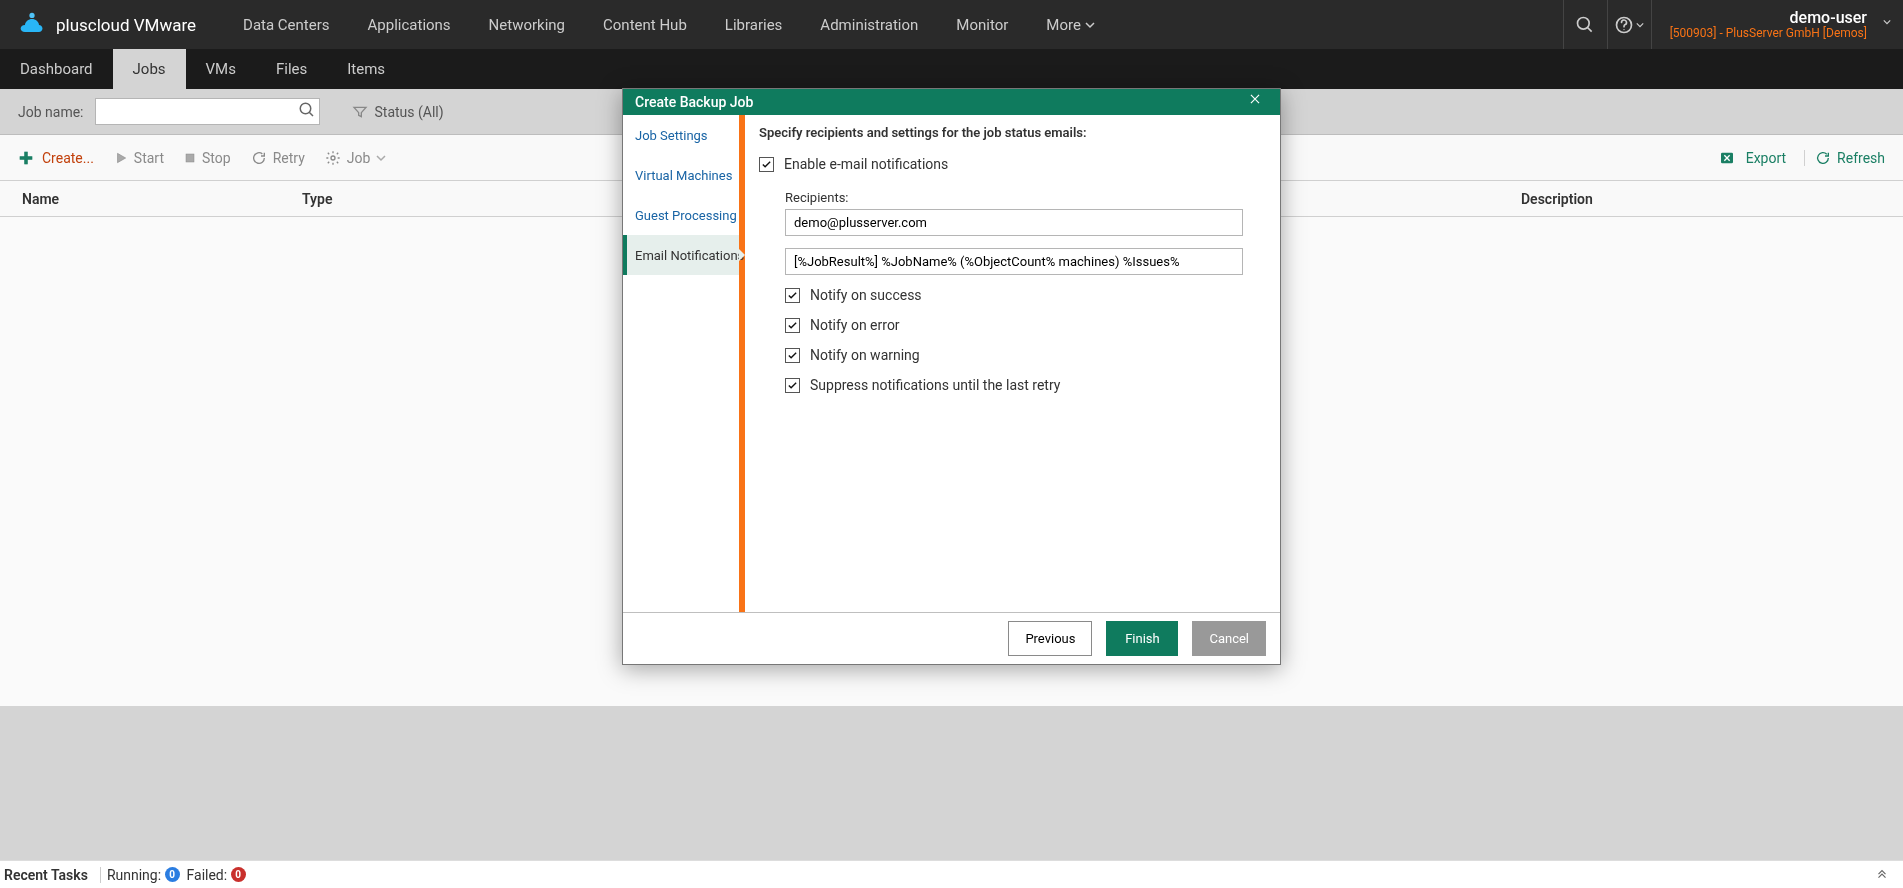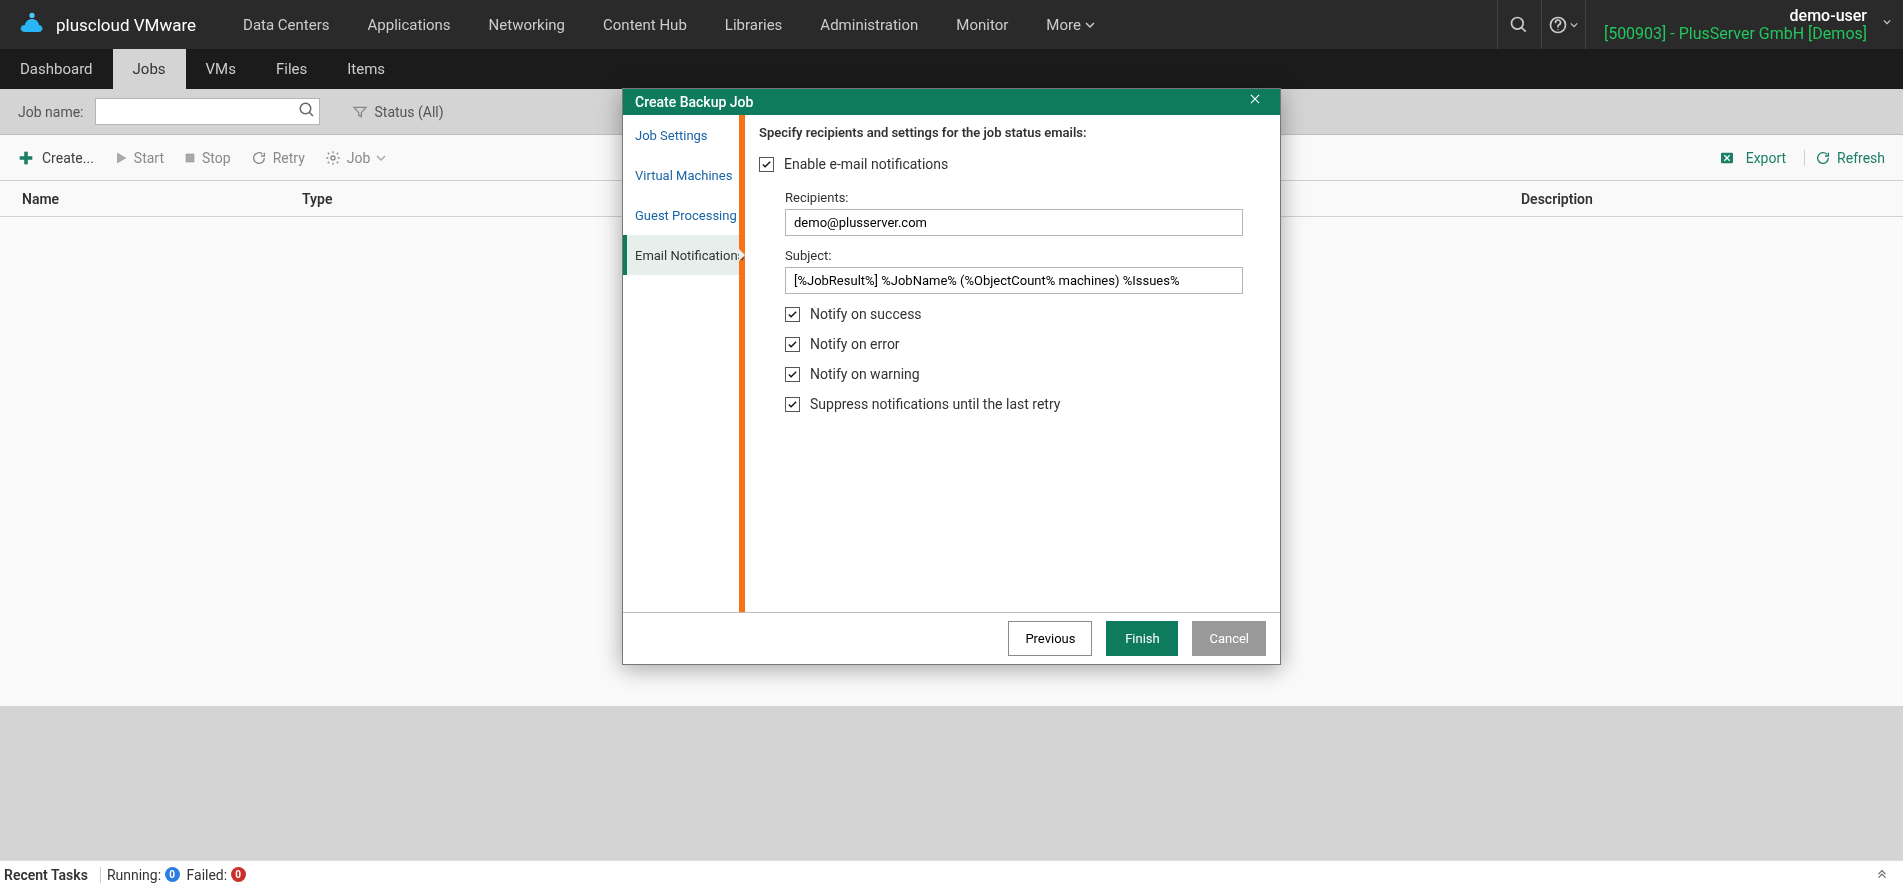--- a/index.html
+++ b/index.html
@@ -9,41 +9,41 @@
 .topbar { height:49px; background:#2a2a2a; color:#ccc; display:flex; align-items:center; padding:0 18px; }
 .brand { display:flex; align-items:center; gap:10px; color:#fff; font-size:17px; font-weight:400; margin-right:28px; }
 .brand-logo { width:28px; height:28px; }
 .topnav { display:flex; gap:0; }
 .topnav-item { padding:0 19px; height:49px; display:flex; align-items:center; cursor:pointer; color:#ccc; font-size:15px; }
 .top-right { margin-left:auto; display:flex; align-items:center; gap:0; }
 .top-icon-btn { width:44px; height:49px; display:flex; align-items:center; justify-content:center; cursor:pointer; border-left:1px solid #444; }
 .top-icon-btn svg { stroke:#ccc; }
 .user-block { border-left:1px solid #444; padding:0 18px; height:49px; display:flex; flex-direction:column; justify-content:center; align-items:flex-end; position:relative; }
 .user-name { color:#fff; font-size:16px; font-weight:500; line-height:1.1; }
-.user-sub { color:#22c55e; font-size:16px; line-height:1.1; }
+.user-sub { color:#f97316; font-size:12px; line-height:1.1; }
 .user-caret { position:absolute; right:-6px; top:18px; }
 
 
 .subtabs { height:40px; background:#1b1b1b; display:flex; }
 .subtab { padding:0 20px; height:40px; display:flex; align-items:center; color:#ccc; cursor:pointer; font-size:15px; }
 .subtab.active { background:#d4d4d4; color:#333; }
 
 
 .filter-row { height:46px; background:#d4d4d4; border-bottom:1px solid #bdbdbd; display:flex; align-items:center; padding:0 18px; gap:8px; }
 .filter-label { color:#555; margin-right:4px; }
 .search-wrap { position:relative; width:225px; }
 .search-input { width:100%; height:27px; border:1px solid #b5b5b5; background:#fff; padding:0 30px 0 8px; font-size:14px; }
 .search-icon-btn { position:absolute; right:4px; top:3px; cursor:pointer; }
 .status-filter { margin-left:24px; display:flex; align-items:center; gap:6px; color:#555; cursor:pointer; }
 
 
 .toolbar-row { height:46px; background:#f9f9f9; border-bottom:1px solid #d0d0d0; display:flex; align-items:center; padding:0 8px; }
 .tool-btn { display:flex; align-items:center; gap:6px; padding:0 10px; height:46px; cursor:pointer; color:#8a8a8a; }
 .tool-btn.enabled { color:#333; }
-.tool-btn.enabled.accent { color:#404040;gap:8px; }
+.tool-btn.enabled.accent { color:#c2410c;gap:8px; }
 .tool-btn.enabled.accent svg { stroke:#1a7f64; fill:#1a7f64; }
 .tool-btn svg { stroke:#8a8a8a; }
 .toolbar-spacer { flex:1; }
 .export-btn { color:#1a7f64; display:flex; align-items:center; gap:11px; padding:0 10px; cursor:pointer;justify-content:space-between; }
 .refresh-btn { color:#1a7f64; display:flex; align-items:center; gap:6px; padding:0 10px; cursor:pointer; border-left:1px solid #d0d0d0; margin-left:8px; }
 
 
 .table-head { height:36px; background:#f9f9f9; border-bottom:1px solid #d0d0d0; display:flex; align-items:center; padding:0 22px; }
 .th { font-weight:600; font-size:14px; }
 .th.name { width:280px; }
@@ -272,21 +272,20 @@
               </svg>
           </span>
           <span>Enable e-mail notifications</span>
         </div>
 
         <div class="form-row" style="margin-left:26px;">
           <label class="form-label">Recipients:</label>
           <input class="text-input" value="demo@plusserver.com" style="">
         </div>
         <div class="form-row" style="margin-left:26px;">
-          <label class="form-label">Subject:</label>
           <input class="text-input" value="[%JobResult%] %JobName% (%ObjectCount% machines) %Issues%" style="">
         </div>
 
         <div style="margin-left:26px; margin-top:6px;">
           <div class="chk-row tight">
             <span class="chk">
                 <svg viewBox="0 0 24 24">
                   <path d="M4 12l5 5L20 6" stroke="#111" stroke-width="3" fill="none"></path>
                 </svg>
               </span>

